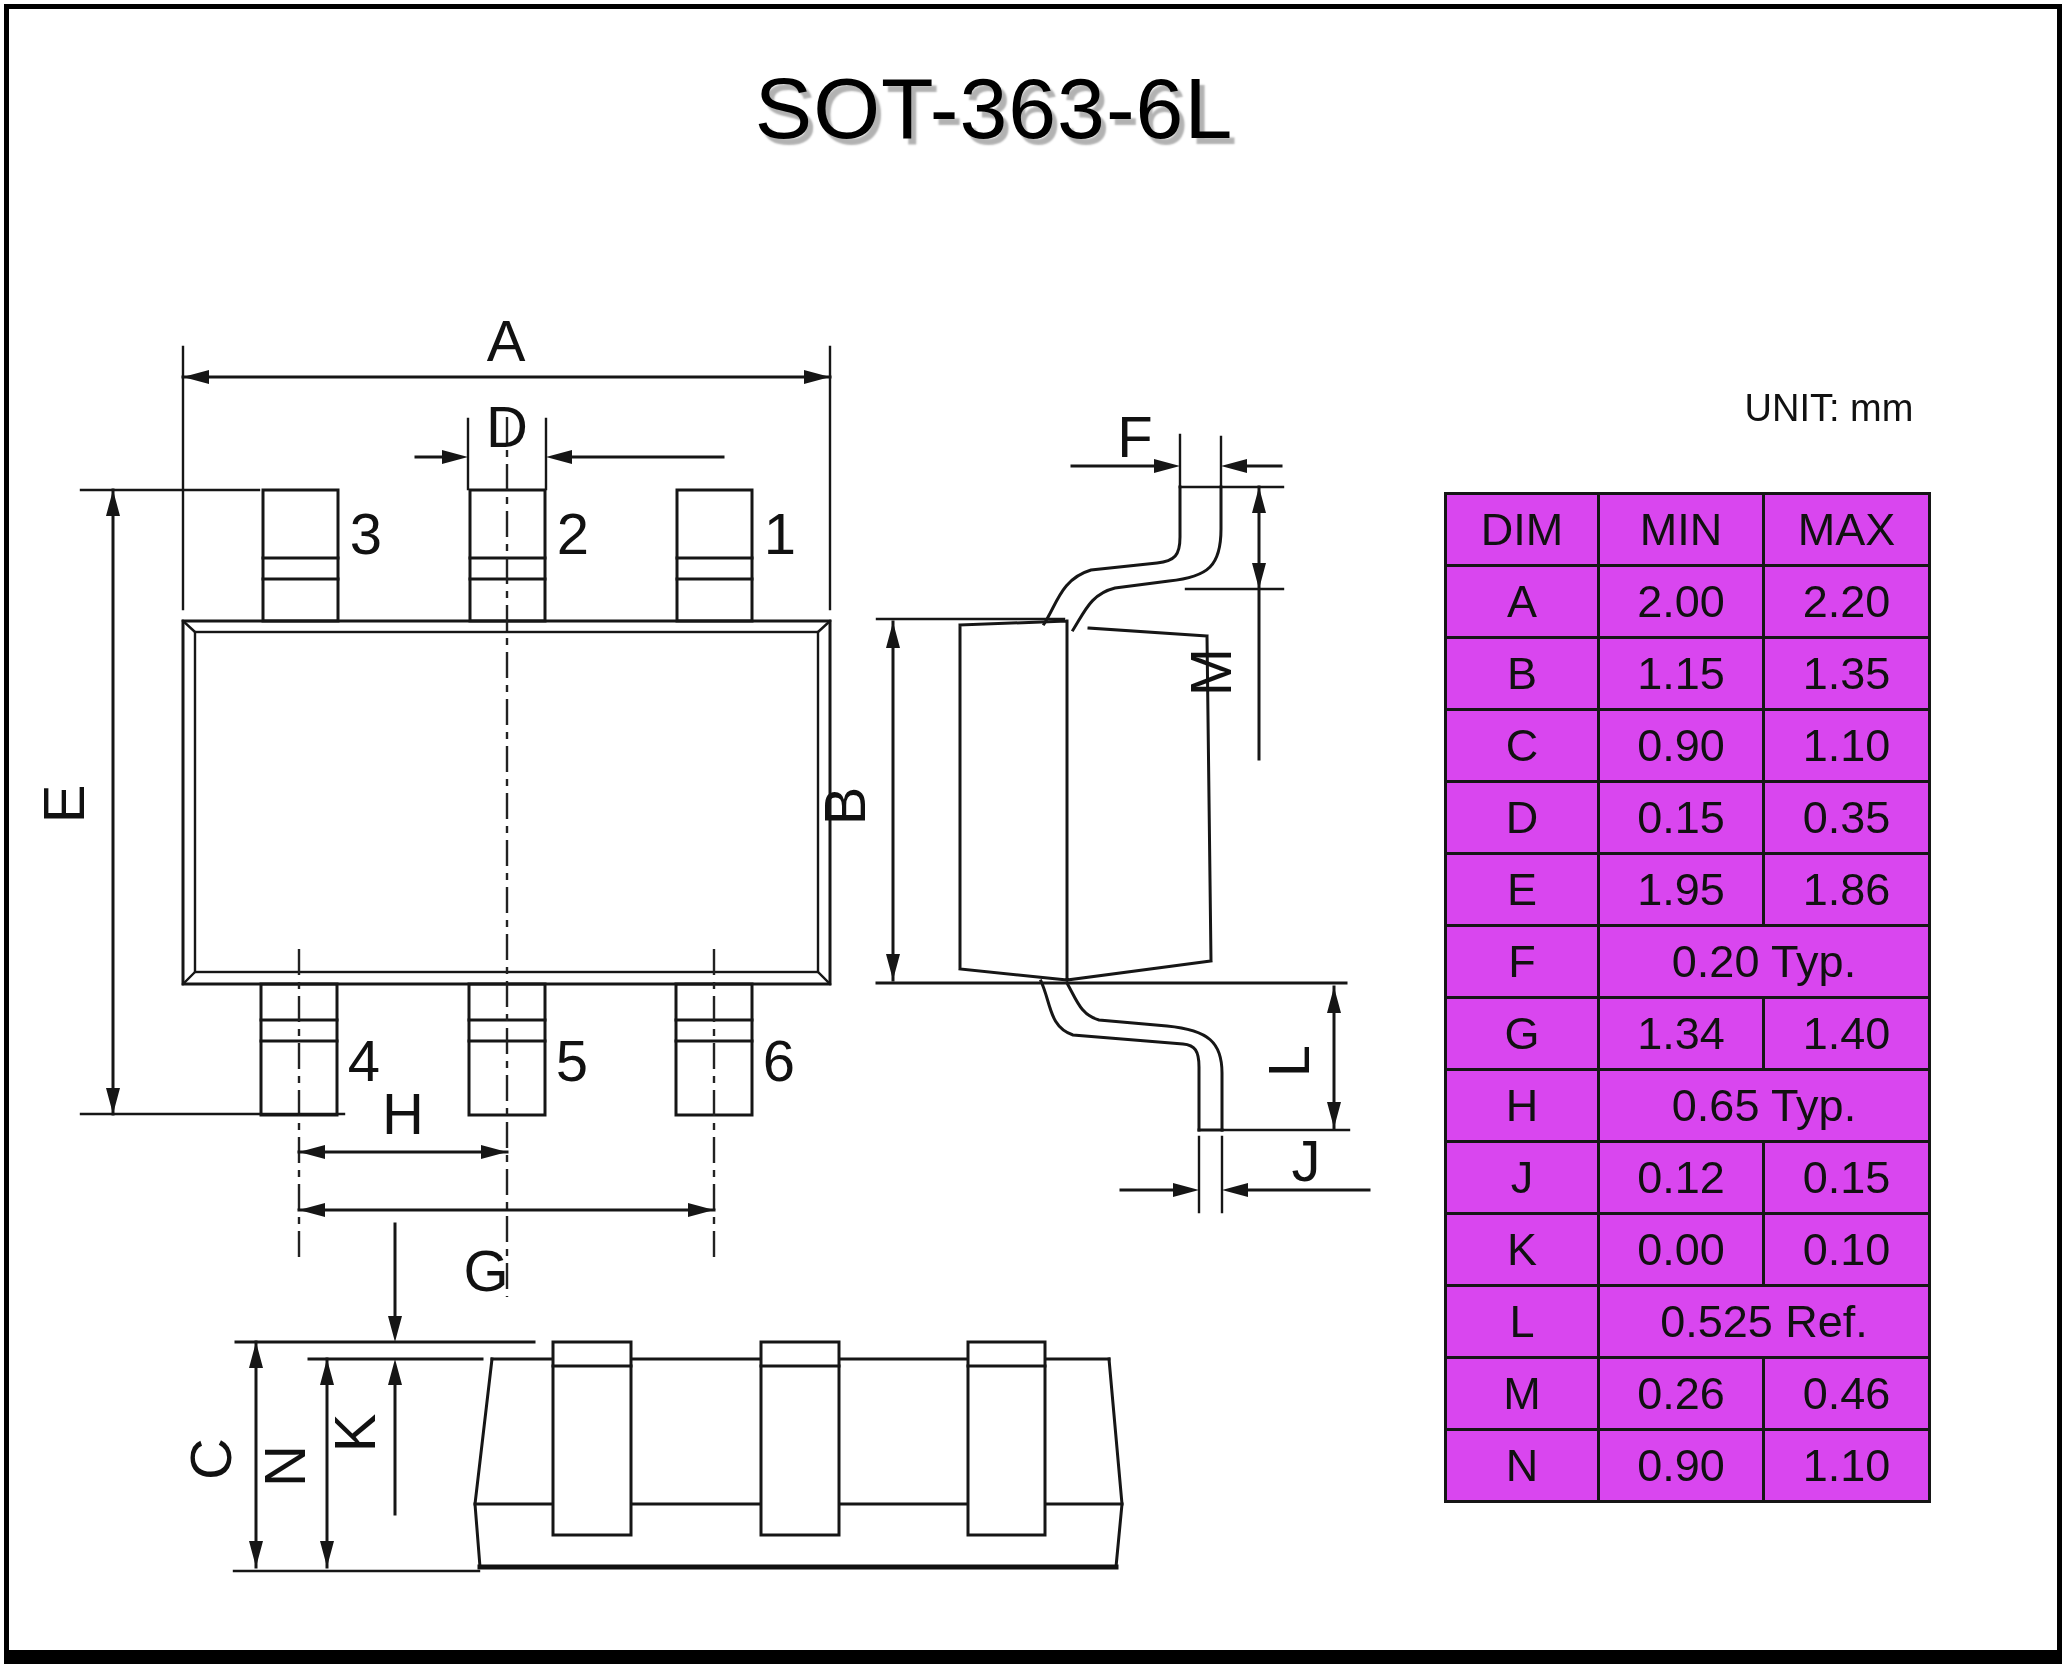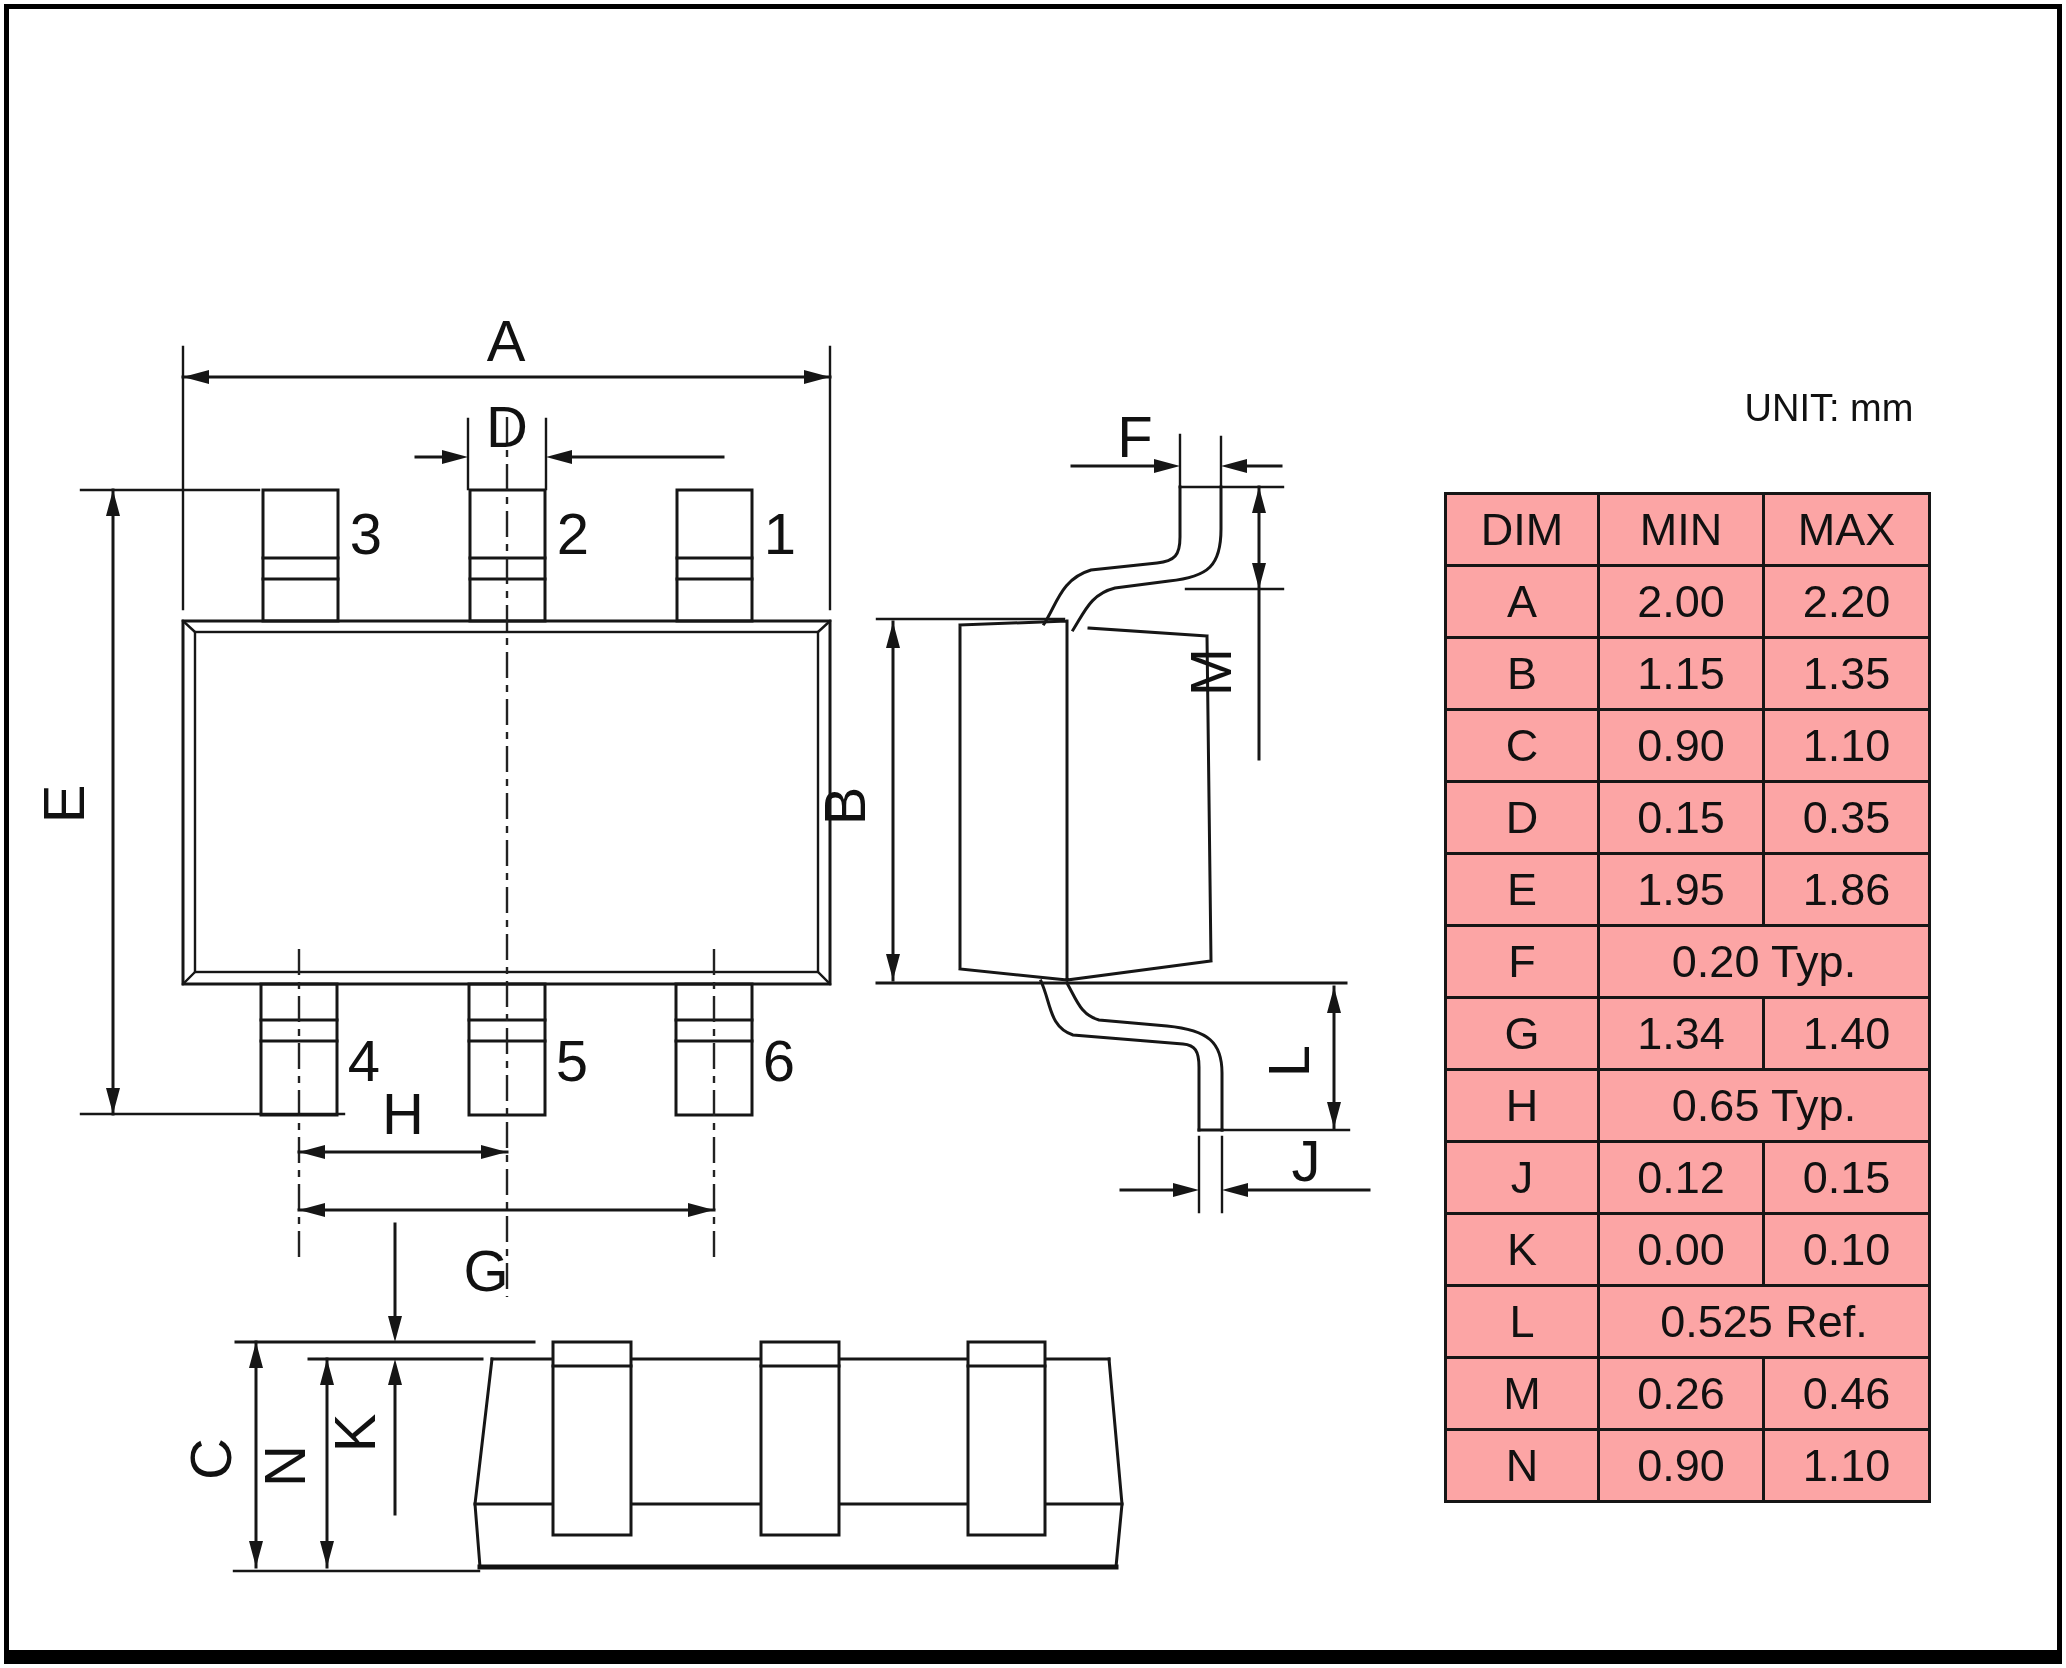--- a/index.html
+++ b/index.html
@@ -8,29 +8,30 @@
   .title{position:absolute;left:985px;top:50px;transform:translateX(-50%);font-size:86px;letter-spacing:1px;color:#000;white-space:nowrap;text-shadow:5px 6px 2px #b2b2b2;}
   .unit{position:absolute;left:1820px;top:378px;transform:translateX(-50%);font-size:38px;white-space:nowrap;}
   svg{position:absolute;left:0;top:0;}
   .ln{stroke:#161616;stroke-width:3;fill:none;stroke-linecap:square;}
   .ln2{stroke:#161616;stroke-width:2.4;fill:none;stroke-linecap:square;}
   .lnthick{stroke:#111;stroke-width:5;fill:none;stroke-linecap:square;}
   .white{fill:#fff;}
   .ah{fill:#161616;stroke:none;}
   .cl{stroke:#222;stroke-width:2.4;fill:none;stroke-dasharray:26 7 7 7;}
   .lbl{font-family:"Liberation Sans",sans-serif;font-size:58px;fill:#111;text-anchor:middle;}
-  .dimtable{position:absolute;left:1435px;top:483px;width:487px;border-collapse:collapse;table-layout:fixed;background:#fca5a5;}
+  .dimtable{position:absolute;left:1435px;top:483px;width:487px;border-collapse:collapse;table-layout:fixed;background:#d946ef;}
   .dimtable td,.dimtable th{border:3px solid #161616;height:69px;text-align:center;vertical-align:middle;font-size:45px;font-weight:400;padding:0;font-family:"Liberation Sans",sans-serif;}
   .c-dim{width:153px;}.c-min{width:165px;}.c-max{width:166px;}
 </style>
 </head>
 <body>
 
 <div class="page">
 
+  <div class="title">SOT-363-6L</div>
   <div class="unit">UNIT: mm</div>
 
   <svg width="2066" height="1668" viewBox="0 0 2066 1668">
 
     <g>
 
       <g>
         <rect class="ln" x="174" y="612" width="647" height="363" stroke-width="3.5"></rect>
         <rect class="ln2" x="186" y="623" width="623" height="340"></rect>
         <path class="ln2" d="M174,612 L186,623 M821,612 L809,623 M174,975 L186,963 M821,975 L809,963"></path>

